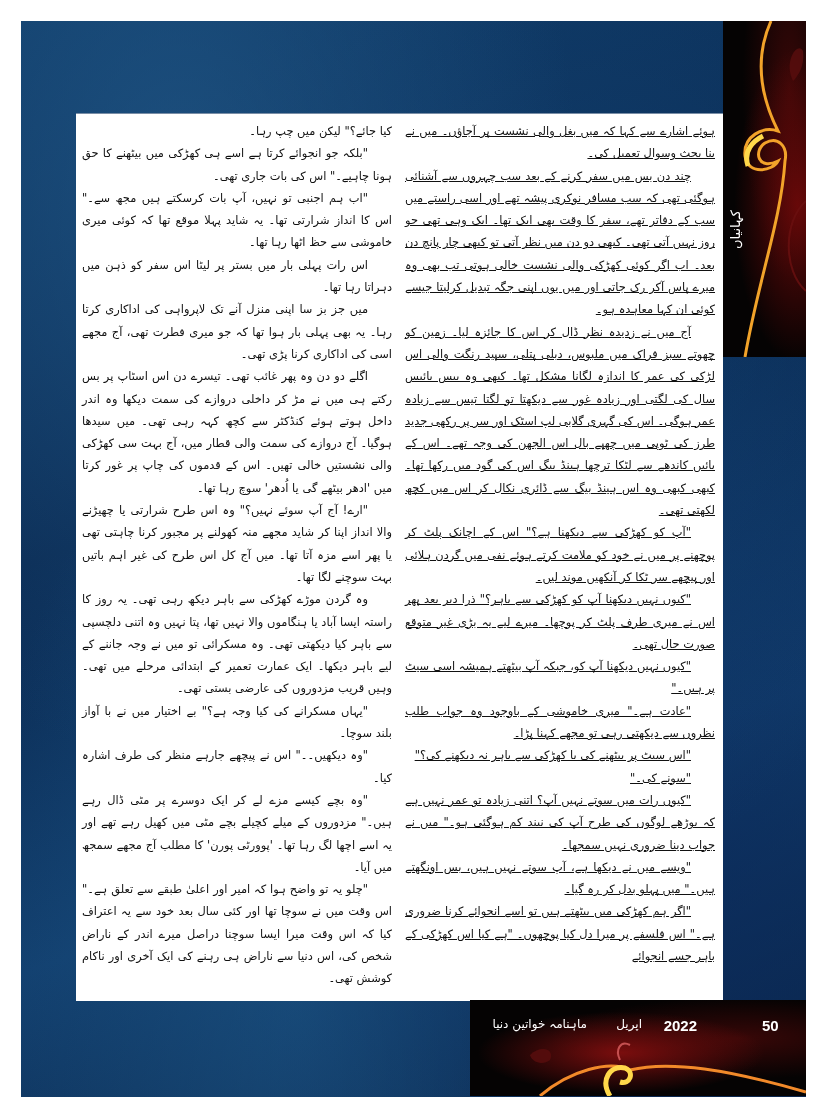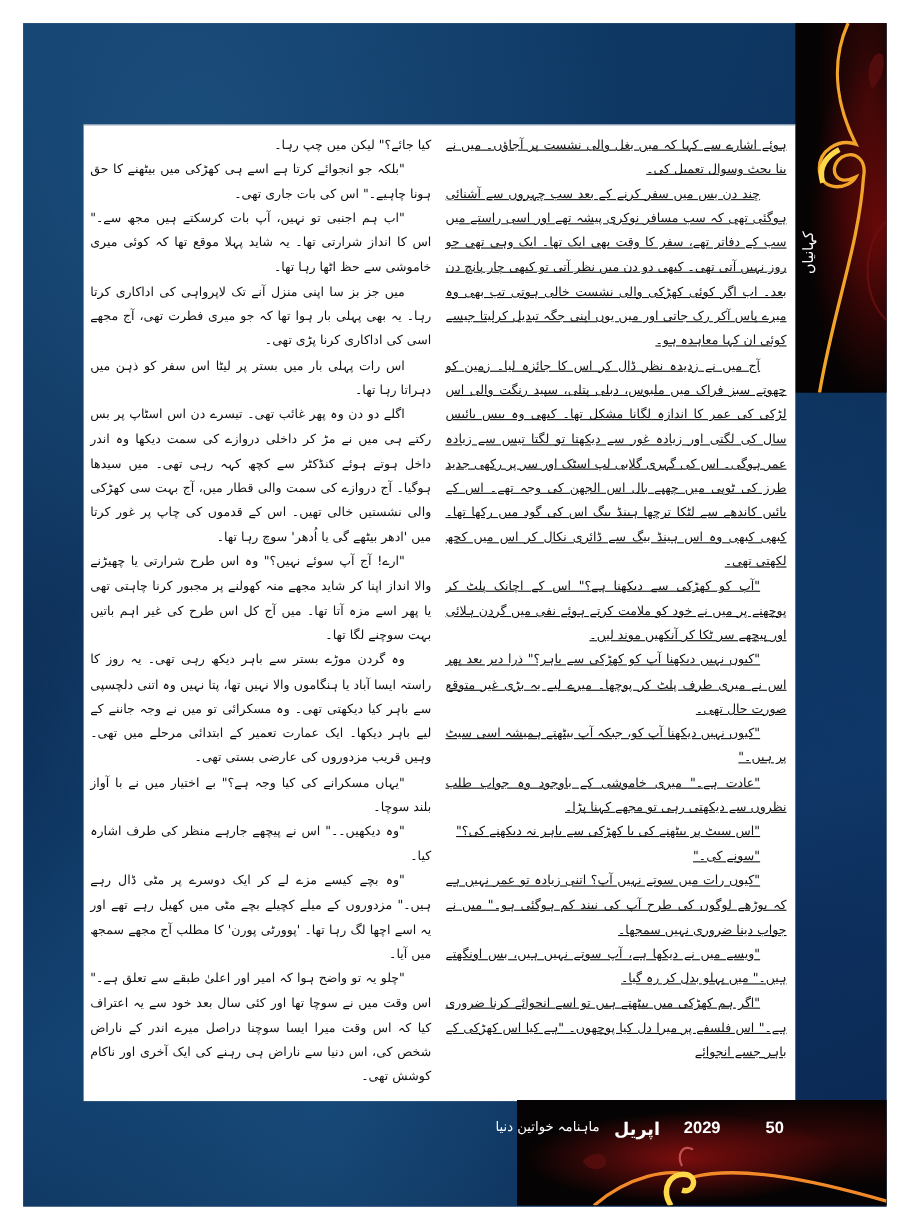--- a/index.html
+++ b/index.html
@@ -42,25 +42,25 @@
   .footer-band {
     position:absolute; left:470px; top:1000px; width:336px; height:96px;
     background:
       radial-gradient(ellipse at 45% 55%, rgba(140,15,15,0.85), transparent 55%),
       radial-gradient(ellipse at 80% 40%, rgba(90,10,10,0.6), transparent 50%),
       #050303;
     overflow:hidden;
   }
   .footer-band svg { position:absolute; left:0; top:0; }
   .footer-text {
-    position:absolute; top:1017px; color:#ffffff; font-weight:bold;
+    position:absolute; top:1017px; color:#ffffff; font-weight:bold;margin-left:42px;
   }
-  .f-page { left:696px; font-size:15px; font-family:"Liberation Sans", sans-serif; }
+  .f-page { left:720px; font-size:15px; font-family:"Liberation Sans", sans-serif; }
   .f-year { left:655px; transform:translateX(-100%); font-size:15px; font-family:"Liberation Sans", sans-serif; }
-  .f-month { left:600px; transform:translateX(-100%); font-size:16px; font-weight:bold; direction:rtl; }
+  .f-month { left:600px; transform:translateX(-100%); font-size:12px; font-weight:normal; direction:rtl; }
   .f-mag { left:545px; transform:translateX(-100%); font-size:12px; font-weight:normal; direction:rtl; }
 </style>
 </head>
 <body>
 
 <div class="bg"></div>
 
 <div class="side-strip">
   <svg width="83" height="336" viewBox="0 0 83 336">
     <path d="M48 0 C 30 40, 40 80, 55 110 C 40 105, 20 115, 22 135 C 25 155, 50 150, 55 140 C 35 150, 30 130, 42 122 C 55 115, 65 125, 62 140 C 58 200, 35 260, 22 336" fill="none" stroke="#f2a32a" stroke-width="3"></path>
@@ -83,36 +83,36 @@
     <p class="indent">"اس سیٹ پر بیٹھنے کی یا کھڑکی سے باہر نہ دیکھنے کی؟"</p>
     <p class="indent">"سونے کی۔"</p>
     <p class="indent">"کیوں رات میں سوتے نہیں آپ؟ اتنی زیادہ تو عمر نہیں ہے کہ بوڑھے لوگوں کی طرح آپ کی نیند کم ہوگئی ہو۔" میں نے جواب دینا ضروری نہیں سمجھا۔</p>
     <p class="indent">"ویسے میں نے دیکھا ہے، آپ سوتے نہیں ہیں، بس اونگھتے ہیں۔" میں پہلو بدل کر رہ گیا۔</p>
     <p class="indent">"اگر ہم کھڑکی میں بیٹھتے ہیں تو اسے انجوائے کرنا ضروری ہے۔" اس فلسفے پر میرا دل کیا پوچھوں۔ "ہے کیا اس کھڑکی کے باہر جسے انجوائے</p>
   </div>
   <div class="col left">
     <p>کیا جائے؟" لیکن میں چپ رہا۔</p>
     <p class="indent">"بلکہ جو انجوائے کرتا ہے اسے ہی کھڑکی میں بیٹھنے کا حق ہونا چاہیے۔" اس کی بات جاری تھی۔</p>
     <p class="indent">"اب ہم اجنبی تو نہیں، آپ بات کرسکتے ہیں مجھ سے۔" اس کا انداز شرارتی تھا۔ یہ شاید پہلا موقع تھا کہ کوئی میری خاموشی سے حظ اٹھا رہا تھا۔</p>
+    <p class="indent">اس رات پہلی بار میں بستر پر لیٹا اس سفر کو ذہن میں دہراتا رہا تھا۔</p>
     <p class="indent">میں جز بز سا اپنی منزل آنے تک لاپرواہی کی اداکاری کرتا رہا۔ یہ بھی پہلی بار ہوا تھا کہ جو میری فطرت تھی، آج مجھے اسی کی اداکاری کرنا پڑی تھی۔</p>
-    <p class="indent">اس رات پہلی بار میں بستر پر لیٹا اس سفر کو ذہن میں دہراتا رہا تھا۔</p>
     <p class="indent">اگلے دو دن وہ پھر غائب تھی۔ تیسرے دن اس اسٹاپ پر بس رکتے ہی میں نے مڑ کر داخلی دروازے کی سمت دیکھا وہ اندر داخل ہوتے ہوئے کنڈکٹر سے کچھ کہہ رہی تھی۔ میں سیدھا ہوگیا۔ آج دروازے کی سمت والی قطار میں، آج بہت سی کھڑکی والی نشستیں خالی تھیں۔ اس کے قدموں کی چاپ پر غور کرتا میں 'ادھر بیٹھے گی یا اُدھر' سوچ رہا تھا۔</p>
     <p class="indent">"ارے! آج آپ سوئے نہیں؟" وہ اس طرح شرارتی یا چھیڑنے والا انداز اپنا کر شاید مجھے منہ کھولنے پر مجبور کرنا چاہتی تھی یا پھر اسے مزہ آتا تھا۔ میں آج کل اس طرح کی غیر اہم باتیں بہت سوچنے لگا تھا۔</p>
-    <p class="indent">وہ گردن موڑے بستر سے باہر دیکھ رہی تھی۔ یہ روز کا راستہ ایسا آباد یا ہنگاموں والا نہیں تھا، پتا نہیں وہ اتنی دلچسپی سے باہر کیا دیکھتی تھی۔ وہ مسکرائی تو میں نے وجہ جاننے کے لیے باہر دیکھا۔ ایک عمارت تعمیر کے ابتدائی مرحلے میں تھی۔ وہیں قریب مزدوروں کی عارضی بستی تھی۔</p>
+    <p class="indent">وہ گردن موڑے کھڑکی سے باہر دیکھ رہی تھی۔ یہ روز کا راستہ ایسا آباد یا ہنگاموں والا نہیں تھا، پتا نہیں وہ اتنی دلچسپی سے باہر کیا دیکھتی تھی۔ وہ مسکرائی تو میں نے وجہ جاننے کے لیے باہر دیکھا۔ ایک عمارت تعمیر کے ابتدائی مرحلے میں تھی۔ وہیں قریب مزدوروں کی عارضی بستی تھی۔</p>
     <p class="indent">"یہاں مسکرانے کی کیا وجہ ہے؟" بے اختیار میں نے با آواز بلند سوچا۔</p>
     <p class="indent">"وہ دیکھیں۔۔" اس نے پیچھے جارہے منظر کی طرف اشارہ کیا۔</p>
     <p class="indent">"وہ بچے کیسے مزے لے کر ایک دوسرے پر مٹی ڈال رہے ہیں۔" مزدوروں کے میلے کچیلے بچے مٹی میں کھیل رہے تھے اور یہ اسے اچھا لگ رہا تھا۔ 'پوورٹی پورن' کا مطلب آج مجھے سمجھ میں آیا۔</p>
     <p class="indent">"چلو یہ تو واضح ہوا کہ امیر اور اعلیٰ طبقے سے تعلق ہے۔" اس وقت میں نے سوچا تھا اور کئی سال بعد خود سے یہ اعتراف کیا کہ اس وقت میرا ایسا سوچنا دراصل میرے اندر کے ناراض شخص کی، اس دنیا سے ناراض ہی رہنے کی ایک آخری اور ناکام کوشش تھی۔</p>
   </div>
 </div>
 
 <div class="footer-band">
   <svg width="336" height="96" viewBox="0 0 336 96">
     <path d="M70 96 C 100 70, 140 60, 160 70 C 200 60, 260 70, 336 92" fill="none" stroke="#f28a2a" stroke-width="3"></path>
     <path d="M140 96 C 130 80, 140 65, 155 68 C 165 72, 160 85, 150 82" fill="none" stroke="#ffd84a" stroke-width="5"></path>
     <path d="M150 60 C 145 50, 150 40, 160 45" fill="none" stroke="#c55050" stroke-width="2"></path>
     <path d="M60 55 C 70 45, 85 48, 80 60 C 72 66, 62 62, 60 55 Z" fill="#5a0e0e" opacity="0.8"></path>
   </svg>
 </div>
 <div class="footer-text f-page">50</div>
-<div class="footer-text f-year">2029</div>
+<div class="footer-text f-year">2022</div>
 <div class="footer-text f-month">اپریل</div>
 <div class="footer-text f-mag">ماہنامہ خواتین دنیا</div>
 
 </body></html>

